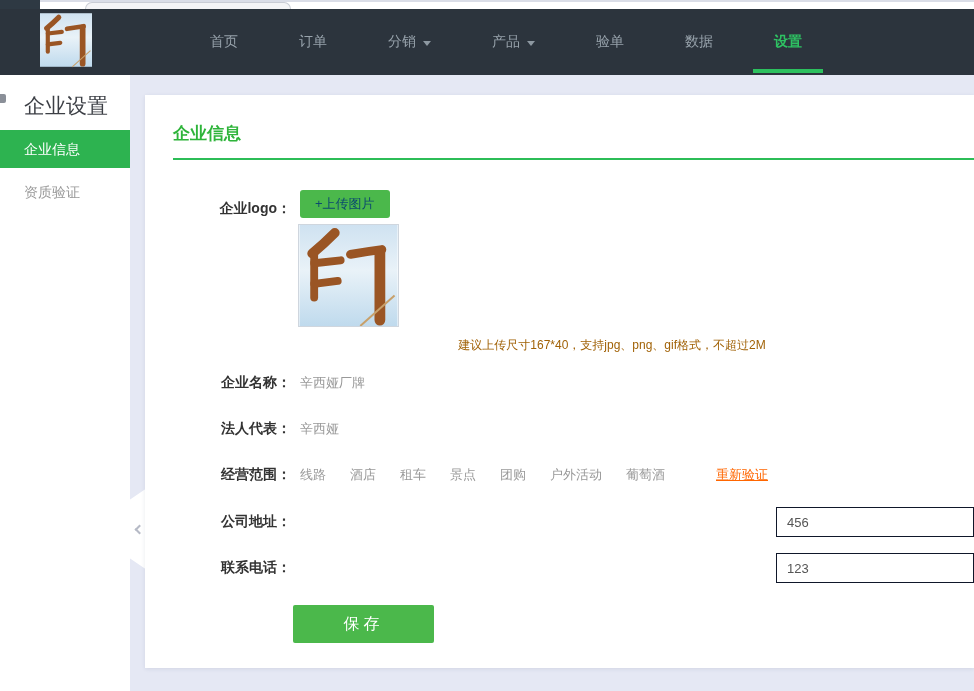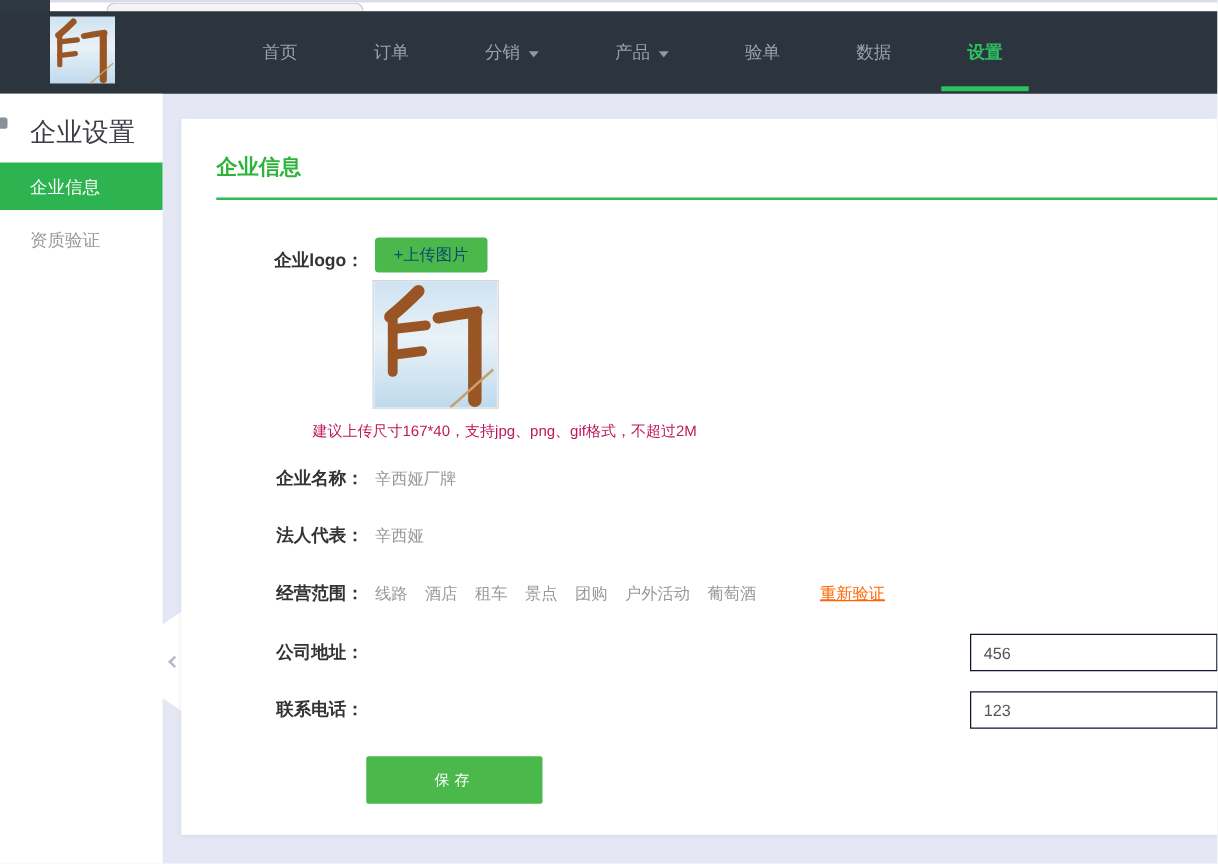--- a/index.html
+++ b/index.html
@@ -52,34 +52,34 @@
   .frow { display:flex; }
   .lbl { width:155px; text-align:right; padding-right:9px; font-size:14px; font-weight:bold;
     color:#333333; white-space:nowrap; }
   .val { font-size:13px; color:#999999; }
 
   .row-logo { margin-top:30px; align-items:flex-end; }
   .btn-upload { background:#4bb84b; color:#0c4a6e; border:none; border-radius:3px;
     height:28px; padding:0 15px; font-size:13px; cursor:pointer;
     font-family:"Liberation Sans","DejaVu Sans",sans-serif; }
   .logo-preview { margin:6px 0 0 153px; width:101px; height:103px; border:1px solid #cfd6de; cursor:default; }
-  .logo-hint { margin:10px 0 0 105px; font-size:12px; color:#be185d; }
+  .logo-hint { margin:10px 0 0 105px; font-size:12px; color:#a16207;text-align:center; }
 
   .row-text { margin-top:26px; align-items:baseline; height:20px; }
   .row-text.first { margin-top:20px; }
-  .scope-tags { display:flex; gap:14px; }
+  .scope-tags { display:flex; gap:24px; }
   .reverify { margin-left:51px; font-size:13px; color:#ff6600; text-decoration:underline; cursor:pointer; }
 
   .row-input { margin-top:21px; align-items:center; height:30px;justify-content:space-between; }
   .row-input.second { margin-top:16px; }
   .txt-input { width:198px; height:30px; border:1px solid #0f172a; padding:0 10px; font-size:13px;
     color:#555555; font-family:"Liberation Sans","DejaVu Sans",sans-serif; outline:none; }
 
   .btn-save { display:block; margin:22px 0 0 148px; width:141px; height:38px; background:#4bb84b;
-    color:#ffffff; border:none; border-radius:2px; font-size:12px; letter-spacing:4px; cursor:pointer;
+    color:#ffffff; border:none; border-radius:2px; font-size:16px; letter-spacing:4px; cursor:pointer;
     font-family:"Liberation Sans","DejaVu Sans",sans-serif; }
 </style>
 </head>
 <body>
 
 <div class="stage">
 
   <div class="top-strip">
     <div class="corner-dark"></div>
     <div class="tab-shape"></div>

